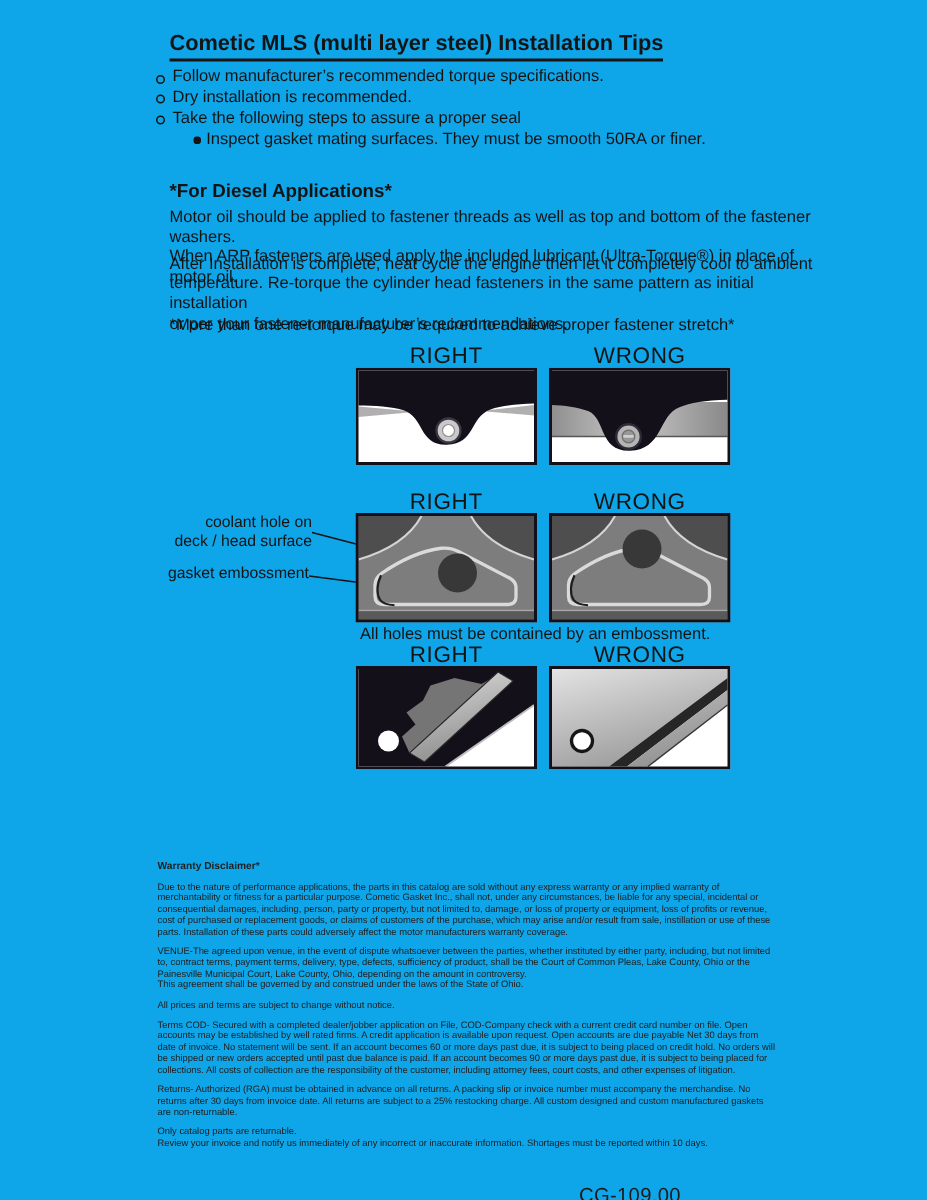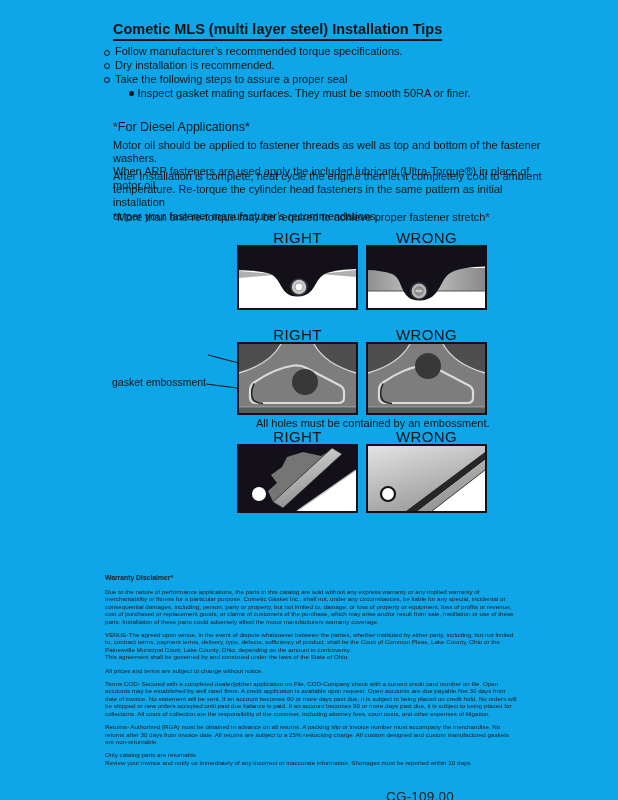--- a/index.html
+++ b/index.html
@@ -7,21 +7,21 @@
         color:#141414;font-family:"Liberation Sans","DejaVu Sans",sans-serif;}
   .title{position:absolute;left:113px;top:21px;font-size:14.5px;font-weight:bold;
          border-bottom:2px solid #141414;padding-bottom:2px;white-space:nowrap;}
   .bullets{position:absolute;left:104px;top:45px;width:440px;}
   .bullet{display:flex;align-items:flex-start;font-size:11px;line-height:13.9px;}
   .marker-hollow{flex:none;width:4px;height:4px;border:1px solid #141414;border-radius:50%;
                  margin:4.5px 5px 0 0;}
   .marker-solid{flex:none;width:4.5px;height:4.5px;background:#141414;border-radius:50%;
                 margin:4.5px 4px 0 0;}
   .sub{margin-left:25px;}
-  .diesel-heading{position:absolute;left:113px;top:120px;font-size:12.5px;font-weight:normal;}
+  .diesel-heading{position:absolute;left:113px;top:120px;font-size:12.5px;font-weight:bold;}
   .para{position:absolute;left:113px;width:430px;font-size:11px;line-height:13.2px;
         white-space:pre-line;}
   #para1{top:139px;} #para2{top:170px;} #para3{top:211px;}
   .fig-label{position:absolute;width:121px;text-align:center;font-size:15px;
              letter-spacing:0.4px;color:#141414;}
   .panel{position:absolute;width:121px;line-height:0;}
   .panel svg{display:block;width:121px;}
   .caption{position:absolute;font-size:11px;line-height:13px;white-space:pre-line;}
   .side-label{position:absolute;text-align:right;font-size:10.5px;line-height:12.5px;
               white-space:pre-line;}
@@ -100,20 +100,22 @@
       <circle cx="53" cy="46" r="4.2" fill="#979797" stroke="#6f6f6f" stroke-width="0.8"></circle>
       <rect x="49.5" y="45" width="7" height="1.8" rx="0.9" fill="#cfcfcf"></rect>
       <rect x="1" y="1" width="119" height="63" fill="none" stroke="#14101a" stroke-width="2"></rect>
     </svg>
   </div>
 
 
   <div class="fig-label" style="left:237px;top:326px;">RIGHT</div>
   <div class="fig-label" style="left:366px;top:326px;">WRONG</div>
 
+  <div class="side-label" id="coolant-label">coolant hole on
+deck / head surface</div>
   <div class="side-label" id="embossment-label">gasket embossment</div>
 
   <svg id="leader-lines" viewBox="0 0 110 50">
     <line x1="3" y1="7" x2="95" y2="31" stroke="#141414" stroke-width="1"></line>
     <line x1="1" y1="36" x2="55" y2="43" stroke="#141414" stroke-width="1"></line>
   </svg>
 
   <div class="panel" style="left:237px;top:342px;">
     <svg viewBox="0 0 121 73">
       <rect x="0" y="0" width="121" height="73" fill="#7d7d7d"></rect>
@@ -139,21 +141,21 @@
       <path d="M77,2 Q88,22 119,31" fill="none" stroke="#d4d4d4" stroke-width="1.4"></path>
       <path d="M13,48 Q13,43.5 17,40.5 Q38,26 57,23.5 Q63.5,22.8 69,25.8 L103,43.5 Q107,45.8 107,50 L107,56 Q107,61 101,61 L19,61 Q13,61 13,55.5 Z" fill="none" stroke="#dadada" stroke-width="2.2" stroke-linejoin="round"></path>
       <path d="M17,41.5 Q12.5,52 16.5,58 Q18.5,61 26,61.5" fill="none" stroke="#1e1e1e" stroke-width="1.4"></path>
       <circle cx="62" cy="24" r="13" fill="#383838"></circle>
       <line x1="2" y1="65" x2="119" y2="65" stroke="#a6a6a6" stroke-width="1"></line>
       <rect x="2" y="65.5" width="117" height="5.5" fill="#5a5a5a"></rect>
       <rect x="1" y="1" width="119" height="71" fill="none" stroke="#14101a" stroke-width="2"></rect>
     </svg>
   </div>
 
-  <div class="caption" style="left:240px;top:417px;margin-left:16px;">All holes must be contained by an embossment.</div>
+  <div class="caption" style="left:240px;top:417px;">All holes must be contained by an embossment.</div>
 
   <div class="fig-label" style="left:237px;top:428px;">RIGHT</div>
   <div class="fig-label" style="left:366px;top:428px;">WRONG</div>
 
   <div class="panel" style="left:237px;top:444px;">
     <svg viewBox="0 0 121 69">
       <defs>
         <linearGradient id="gsE" x1="0" y1="0" x2="0.35" y2="1">
           <stop offset="0" stop-color="#dedede"></stop>
             <stop offset="1" stop-color="#8e8e8e"></stop>

